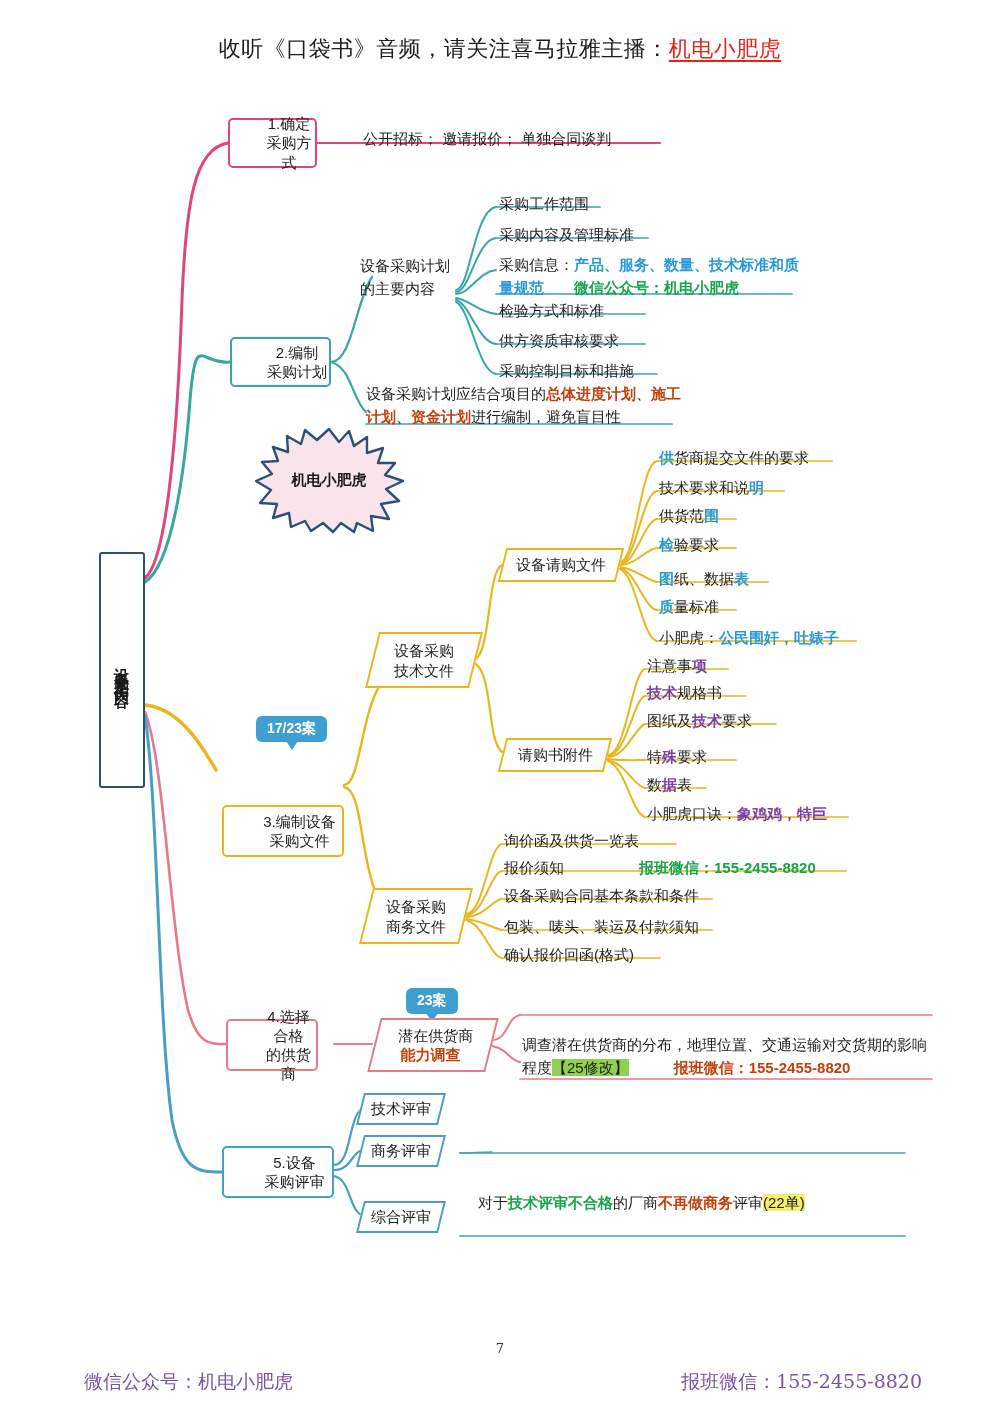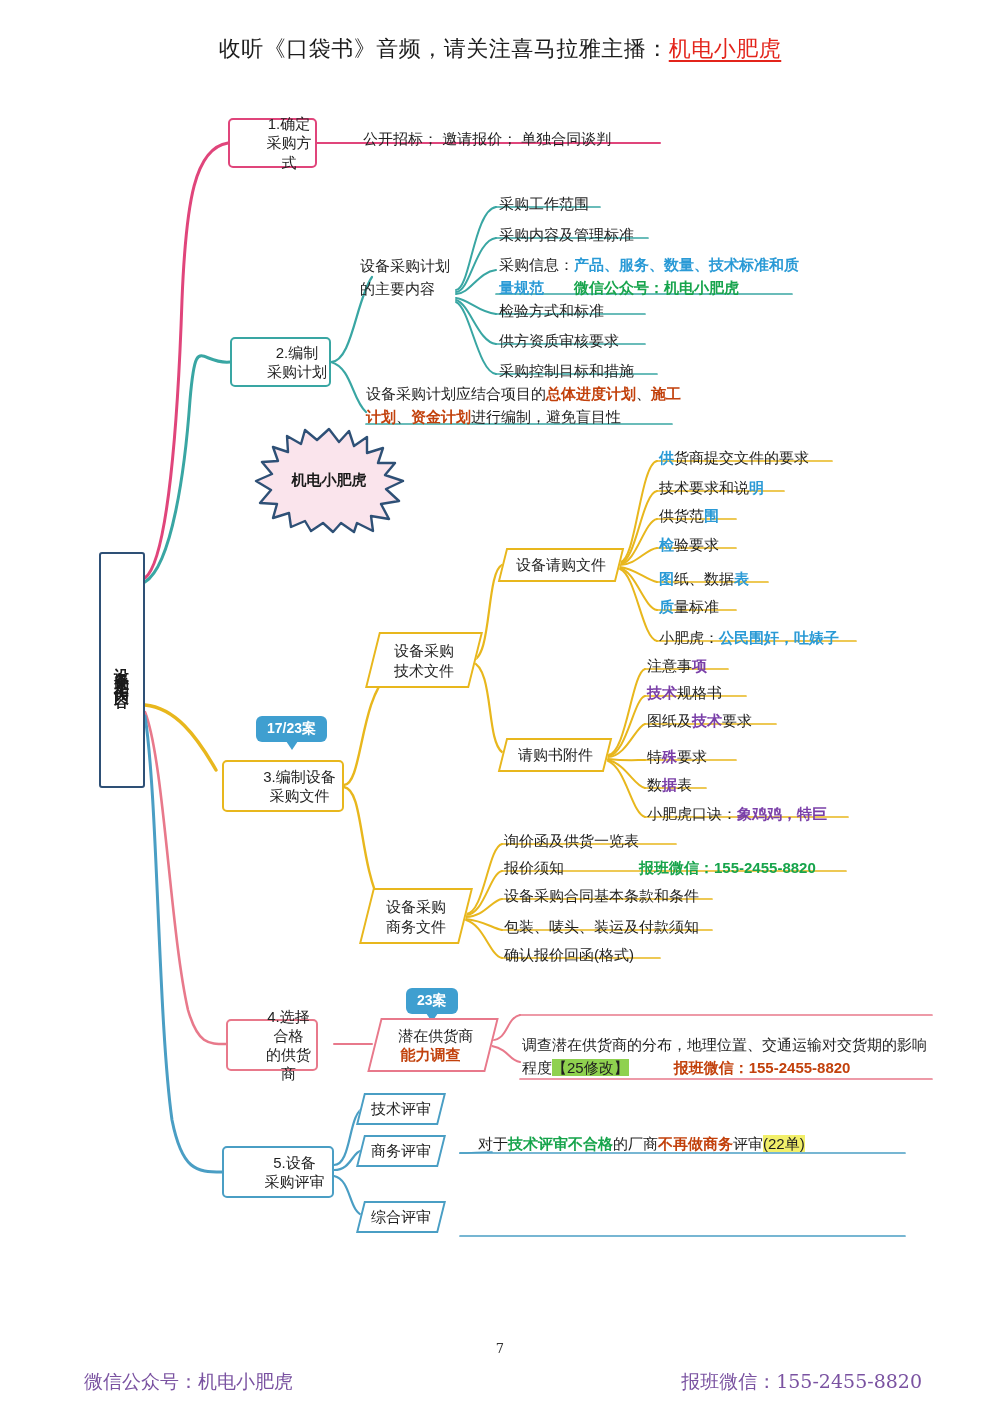--- a/index.html
+++ b/index.html
@@ -275,21 +275,21 @@
     <span>采购控制目标和措施</span>
   </div>
 
   <div class="leaf wrap" style="left:366px; top:383px; width:320px; line-height:1.52;">
     <span>设备采购计划应结合项目的<span class="red">总体进度计划</span>、<span class="red">施工计划</span>、<span class="red">资金计划</span>进行编制，避免盲目性</span>
   </div>
 
   <div class="badge" style="left:256px; top:716px;">
     <span>17/23案</span>
   </div>
-  <div class="node rect" style="left:222px; top:760px; width:122px; height:52px; border-color:#e8b71d;">
+  <div class="node rect" style="left:222px; top:805px; width:122px; height:52px; border-color:#e8b71d;">
     <span>3.编制设备
 采购文件</span>
   </div>
 
   <div class="para" style="left:372px; top:632px; width:104px; height:56px; border:2px solid #e8b71d; background:#fff;">
     <span>设备采购
 技术文件</span>
   </div>
 
   <div class="para" style="left:502px; top:548px; width:118px; height:34px; border:2px solid #e8b71d; background:#fff;">
@@ -388,21 +388,21 @@
   <div class="para" style="left:360px; top:1093px; width:82px; height:32px; border:2px solid #4a9ec4; background:#fff;">
     <span>技术评审</span>
   </div>
   <div class="para" style="left:360px; top:1135px; width:82px; height:32px; border:2px solid #4a9ec4; background:#fff;">
     <span>商务评审</span>
   </div>
   <div class="para" style="left:360px; top:1201px; width:82px; height:32px; border:2px solid #4a9ec4; background:#fff;">
     <span>综合评审</span>
   </div>
 
-  <div class="leaf" style="left:478px; top:1133px;">
+  <div class="leaf" style="left:478px; top:1192px;">
     <span>对于<span class="green">技术评审不合格</span>的厂商<span class="red">不再做商务</span>评审<span class="hl-yellow">(22单)</span></span>
   </div>
 
 
   <div class="footer-page">7</div>
   <div class="footer-left">微信公众号：机电小肥虎</div>
   <div class="footer-right">报班微信：155-2455-8820</div>
 
 </div>
 

